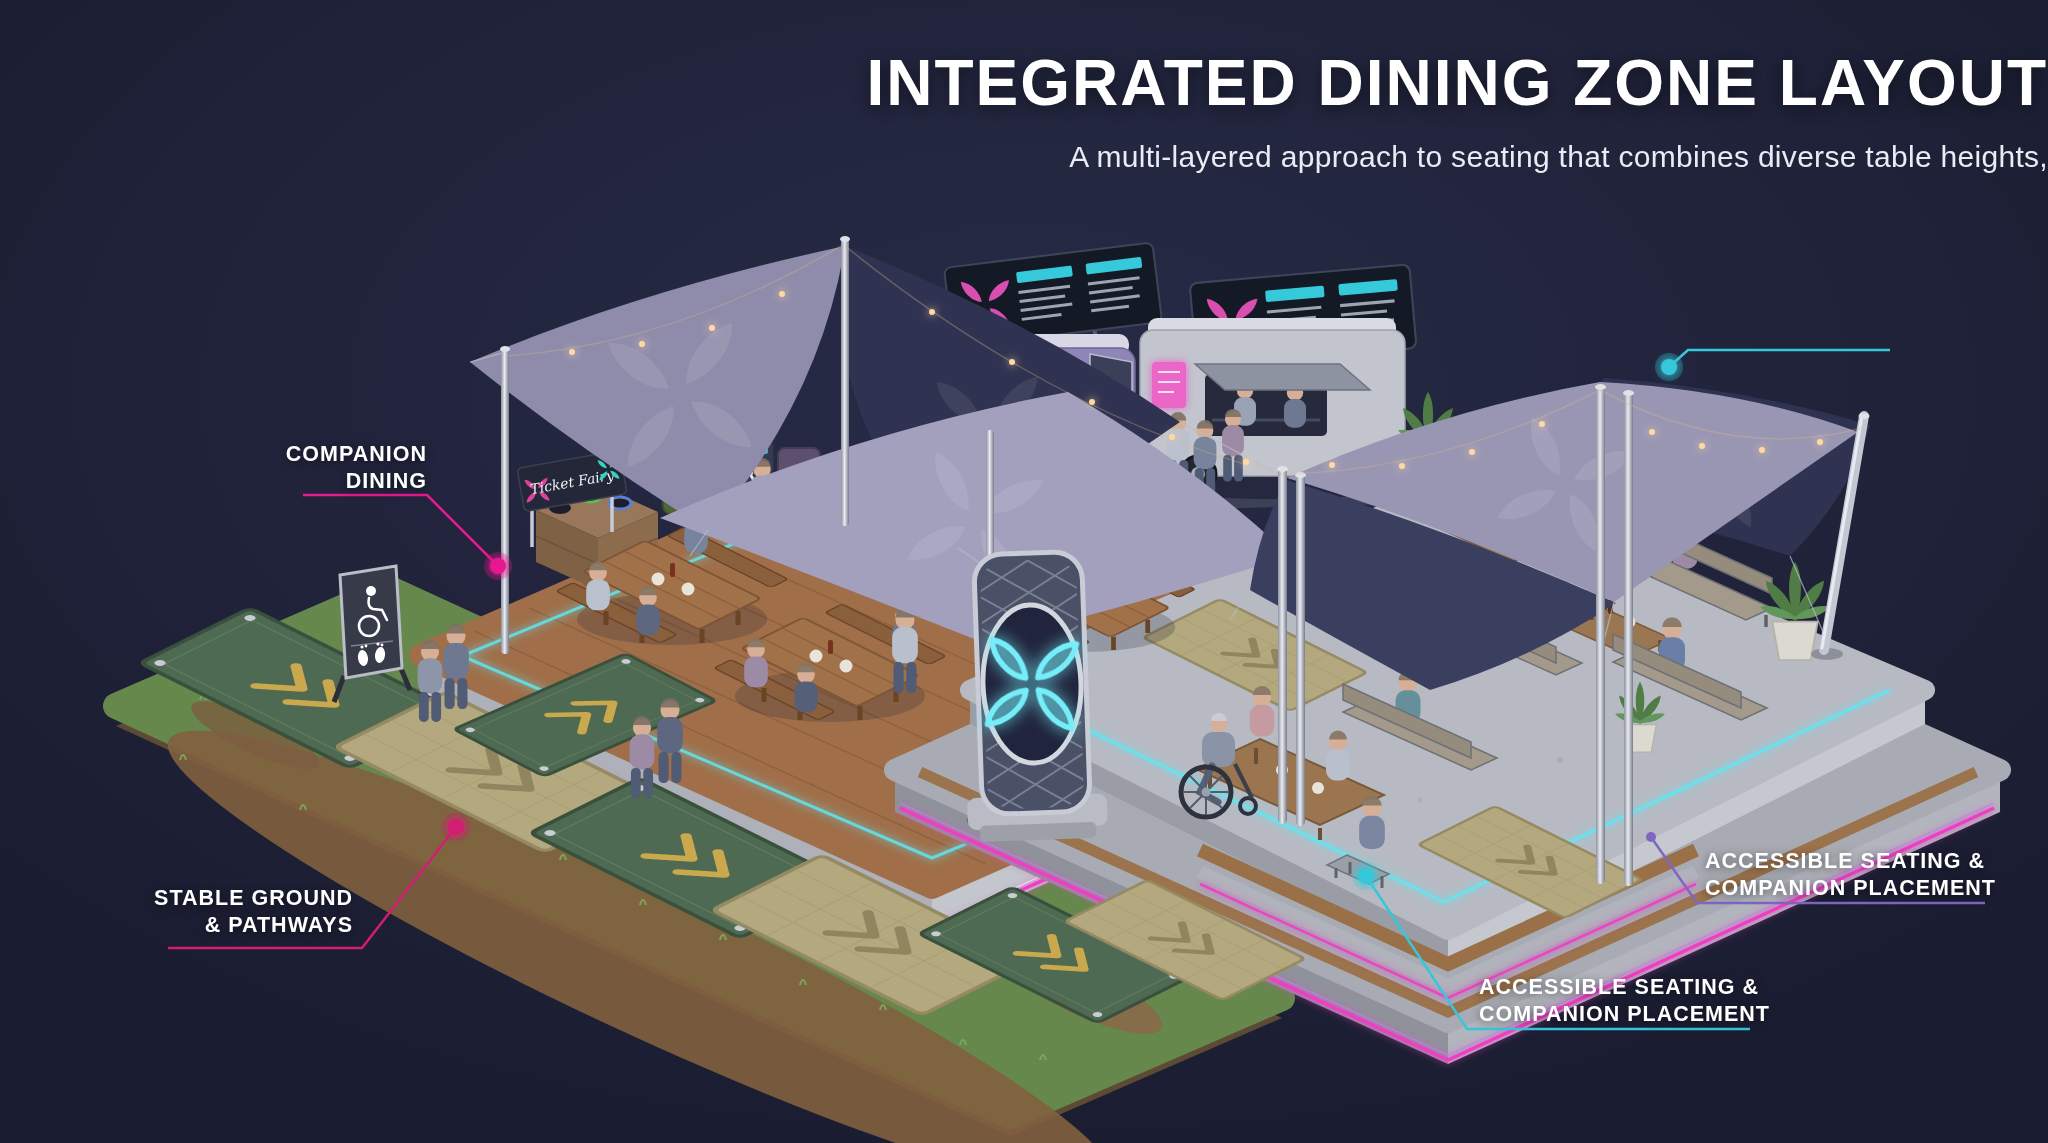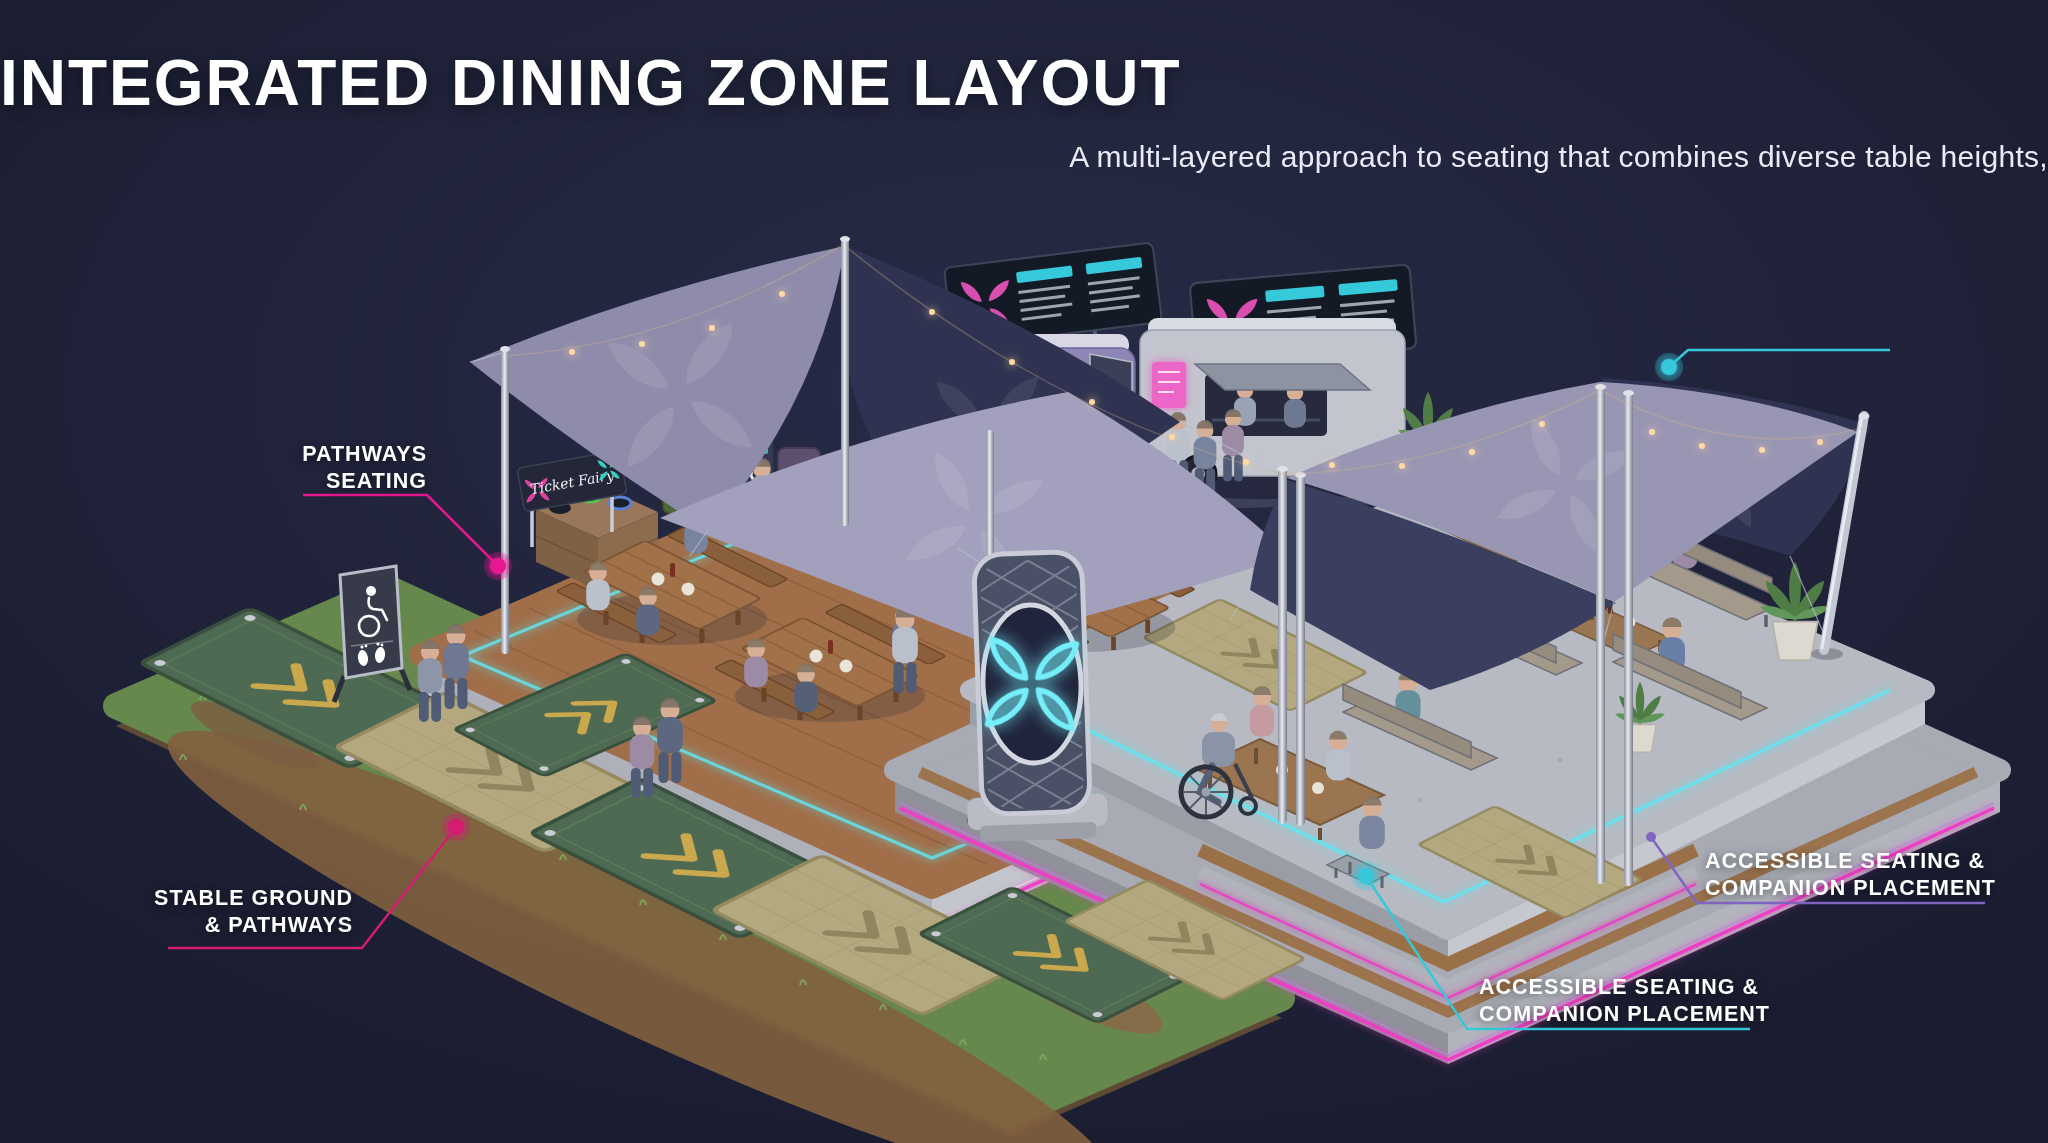--- a/index.html
+++ b/index.html
@@ -3,21 +3,21 @@
 <meta charset="utf-8">
 <style>
   html,body{margin:0;padding:0;background:#14162a;}
   .stage{
     position:relative;width:2048px;height:1143px;overflow:hidden;
     background:radial-gradient(ellipse 1400px 800px at 50% 34%, #272b46 0%, #20233a 55%, #1a1d30 100%);
     font-family:"Liberation Sans", sans-serif;
   }
   .stage svg.scene{position:absolute;left:0;top:0;}
   .page-title{
-    position:absolute;left:0;top:46px;width:100%;text-align:left;
+    position:absolute;left:0;top:46px;width:100%;text-align:right;
     font-size:64px;font-weight:bold;letter-spacing:2px;color:#ffffff;
     text-shadow:0 4px 16px rgba(0,0,0,.45);
   }
   .page-subtitle{
     position:absolute;left:0;top:138px;width:100%;text-align:right;
     font-size:30px;font-weight:normal;line-height:37px;color:#e9ebf5;letter-spacing:.3px;
   }
   .callout{
     position:absolute;color:#ffffff;font-weight:bold;font-size:21.5px;
     line-height:27px;letter-spacing:1px;white-space:nowrap;
@@ -554,22 +554,22 @@
     <circle cx="1366" cy="876" r="8" fill="#35c8da" filter="url(#glow)"></circle>
   </g>
 </svg>
 
 <div class="page-title">INTEGRATED DINING ZONE LAYOUT</div>
 <div class="page-subtitle">
   <span style="display:block;">A multi-layered approach to seating that combines diverse table heights,</span>
 </div>
 
 <div class="callout align-right" id="co-standard">
-  <span>PATHWAYS</span>
-  <span>SEATING</span>
+  <span>COMPANION</span>
+  <span>DINING</span>
 </div>
 <div class="callout align-right" id="co-stable">
   <span>STABLE GROUND</span>
   <span>&amp; PATHWAYS</span>
 </div>
 <div class="callout" id="co-acc-right">
   <span>ACCESSIBLE SEATING &amp;</span>
   <span>COMPANION PLACEMENT</span>
 </div>
 <div class="callout" id="co-acc-bottom">

